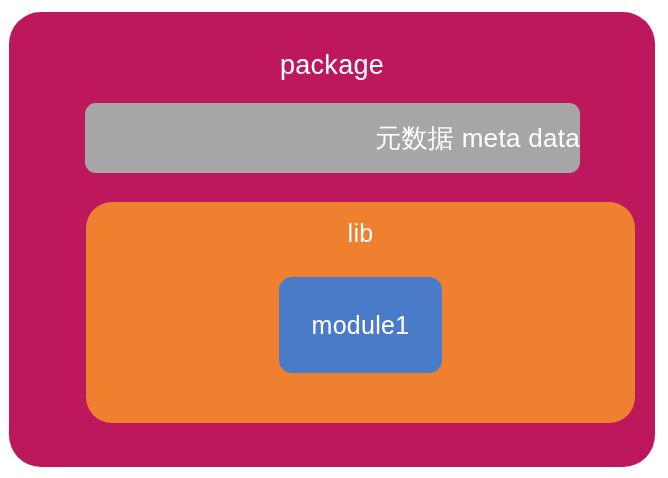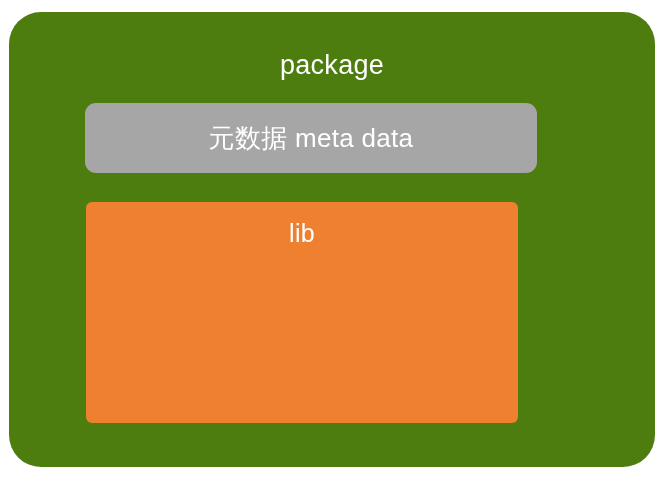--- a/index.html
+++ b/index.html
@@ -20,21 +20,21 @@
     background: #ffffff;
   }
 
   
   .package-box {
     position: absolute;
     left: 9px;
     top: 12px;
     width: 646px;
     height: 455px;
-    background: #4d7c0f;
+    background: #be185d;
     border-radius: 32px;
     box-sizing: border-box;
   }
   .package-title {
     position: absolute;
     left: 0;
     top: 36px;
     width: 100%;
     text-align: center;
     color: #ffffff;
@@ -42,46 +42,46 @@
     line-height: 34px;
     letter-spacing: 0.3px;
     white-space: nowrap;
   }
 
   
   .meta-box {
     position: absolute;
     left: 76px;
     top: 91px;
-    width: 452px;
+    width: 495px;
     height: 70px;
     background: #a6a6a6;
     border-radius: 11px;
     display: flex;
     align-items: center;
-    justify-content: center;
+    justify-content: flex-end;
     box-sizing: border-box;
   }
   .meta-label {
     color: #ffffff;
     font-size: 26px;
     line-height: 32px;
     letter-spacing: 0.3px;
     white-space: nowrap;
   }
 
   
   .lib-box {
     position: absolute;
     left: 77px;
     top: 190px;
-    width: 432px;
+    width: 549px;
     height: 221px;
     background: #ee8030;
-    border-radius: 6px;
+    border-radius: 26px;
     box-sizing: border-box;
   }
   .lib-title {
     position: absolute;
     left: 0;
     top: 16px;
     width: 100%;
     text-align: center;
     color: #ffffff;
     font-size: 25px;
@@ -144,20 +144,23 @@
     <div class="meta-box">
       <div class="meta-label">元数据 meta data</div>
     </div>
 
     <div class="lib-box">
 
       <div class="lib-title">lib</div>
 
       <div class="modules-row">
 
+        <div class="module-box">
+          <div class="module-label">module1</div>
+        </div>
 
 
       </div>
     </div>
 
 
   </div>
 </div>
 
 </body></html>

